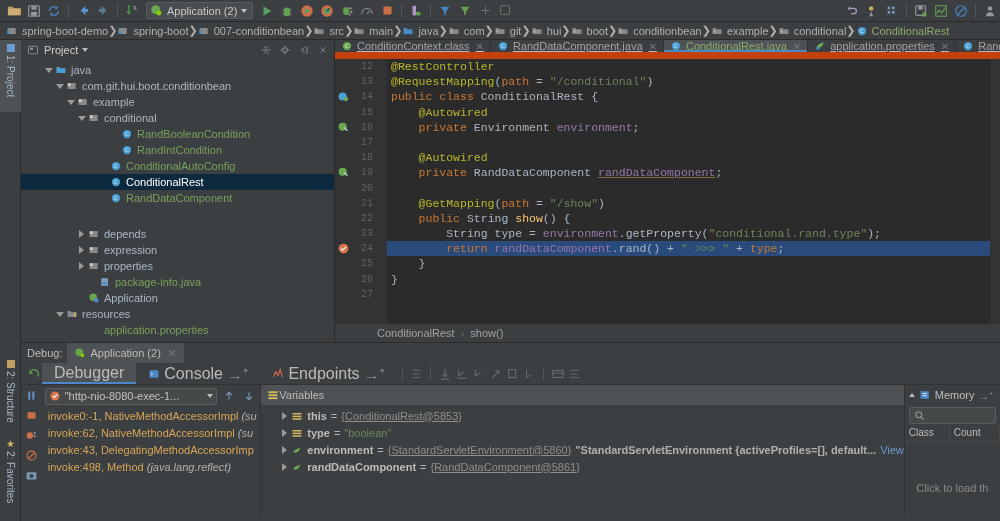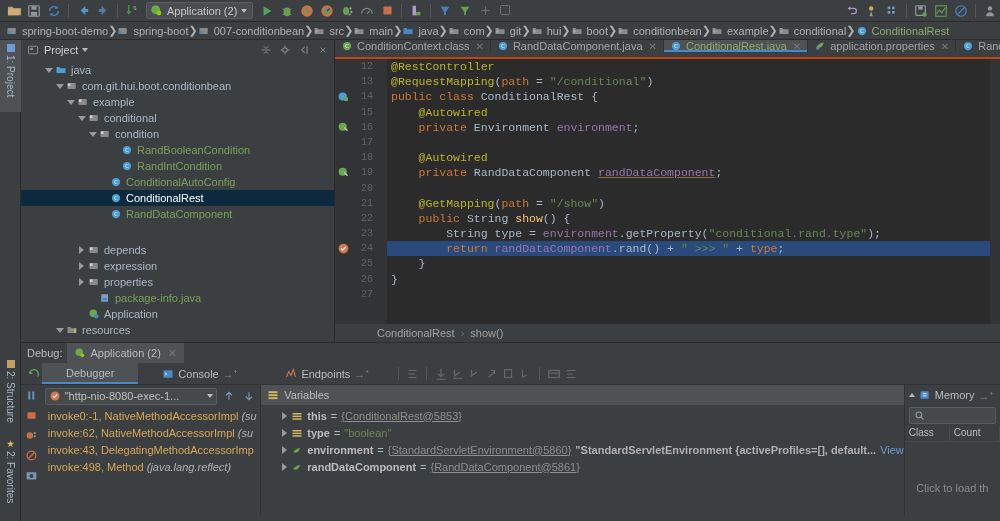--- a/index.html
+++ b/index.html
@@ -75,21 +75,22 @@
   .lbl{ color:#a9b7c6; }
   .lbl.green{ color:#79a05b; }
   .lbl.white{ color:#ffffff; }
 
   
   .editor{
     position:absolute; left:335px; top:40px; width:665px; height:302px; background:#2b2b2b;
   }
   .etabs{
     height:19px; background:#3c3f41; display:flex; align-items:flex-start; overflow:hidden;
-    border-bottom:2px solid #c2410c;
+    border-bottom:7px solid #c2410c;
+    text-decoration:underline;
   }
   .etab{
     display:flex; align-items:center; gap:4px; padding:0 6px; font-size:11px;
     color:#a3a3a3; white-space:nowrap; border-right:1px solid #323232; position:relative;
   }
   .etab.active{ background:#4e5254; color:#9aa7b0; }
   .etab.active:after{ content:""; position:absolute; left:0;right:0;bottom:0;height:2px;background:#4a88c7; }
   .etab .x{ color:#777; font-size:10px; margin-left:2px; }
   .code-wrap{ position:relative; height:283px; background:#2b2b2b; overflow:hidden; }
   .gutter{
@@ -131,21 +132,21 @@
   }
   .dbg-tab{
     display:flex; align-items:center; gap:4px; padding:0 7px; height:20px; font-size:11px;
     color:#bbb; background:#4e5254;
   }
   .dbg-toolbar{
     height:22px; display:flex; align-items:center; gap:0px; padding-left:4px;
     border-bottom:1px solid #323232;
   }
   .dtab{
-    display:flex;align-items:center;gap:4px;height:21px;padding:0 24px;font-size:11px;color:#bbb;justify-content:flex-end;
+    display:flex;align-items:center;gap:4px;height:21px;padding:0 12px;font-size:16px;color:#bbb;justify-content:flex-end;
   }
   .dtab.on{ background:#4e5254; border-bottom:2px solid #4a88c7; }
   .dsep{ width:1px;height:13px;background:#555;margin:0 5px; }
   .dico{ width:17px;height:17px;display:flex;align-items:center;justify-content:center;opacity:.45; }
   .dico.en{ opacity:.9; }
 
   .panes{ position:absolute; top:42px; left:0; right:0; bottom:0; display:flex; }
   .p-run{ width:25px; background:#3c3f41; padding-top:2px; display:flex;flex-direction:column;align-items:center;gap:3px; }
   .p-frames{ width:265px; background:#3c3f41; border-right:1px solid #323232; position:relative; }
   .p-vars{ flex:1; background:#3c3f41; border-right:1px solid #323232; position:relative; }
@@ -156,21 +157,21 @@
     flex:1; display:flex; align-items:center; gap:4px; height:17px;
     background:#45494a; border:1px solid #5a5d5f; border-radius:2px; padding:0 3px;
     font-size:11px; color:#c0c0c0; overflow:hidden; white-space:nowrap;
   }
   .fr-list{ position:absolute; top:22px; left:0; right:0; bottom:0; overflow:hidden; }
   .fr{ height:17px; display:flex; align-items:center; padding-left:6px; font-size:11px; white-space:nowrap; color:#d8a657; }
   .fr.sel{ background:#2f65ca; color:#fff; }
   .fr em{ font-style:italic; color:#b0b0b0; margin-left:3px; }
   .fr.sel em{ color:#dfe6f5; }
 
-  .vars-head{ height:20px; display:flex; align-items:center; gap:5px; padding-left:6px; font-size:11px; color:#bbb; background:#4e5254; }
+  .vars-head{ height:20px; display:flex; align-items:center; padding-left:6px; font-size:11px; color:#bbb; background:#4e5254; }
   .vrow{ height:17px; display:flex; align-items:center; font-size:11px; white-space:nowrap; padding-left:21px; gap:4px; overflow:hidden; }
   .vname{ color:#bcbcbc; font-weight:bold; }
   .veq{ color:#a9b7c6; }
   .vval{ color:#8e8e8e;text-decoration:underline; }
   .vstr{ color:#6a8759; }
   .vlink{ color:#6b9bd2; }
   .vobj{ color:#b0b0b0; }
 
   .mem-head{ height:20px; display:flex; align-items:center; gap:4px; padding-left:4px; font-size:11px; color:#bbb; }
   .mem-search{
@@ -564,32 +565,20 @@
           <span class="arrow">
             <span class="tri"></span>
           </span>
           <span class="ic">
             <svg width="12" height="12" viewBox="0 0 16 16">
               <rect x="2" y="4" width="11" height="8" rx="1" fill="#8a8a8a"></rect>
               <rect x="2.5" y="4.5" width="3.5" height="3.5" fill="#d0d0d0"></rect>
             </svg>
           </span>
           <span class="lbl">conditional</span>
-        </div>
-        <div class="row" style="padding-left: 66px;">
-          <span class="arrow">
-            <span class="tri"></span>
-          </span>
-          <span class="ic">
-            <svg width="12" height="12" viewBox="0 0 16 16">
-              <rect x="2" y="4" width="11" height="8" rx="1" fill="#8a8a8a"></rect>
-              <rect x="2.5" y="4.5" width="3.5" height="3.5" fill="#d0d0d0"></rect>
-            </svg>
-          </span>
-          <span class="lbl">condition</span>
         </div>
         <div class="row" style="padding-left: 88px;">
           <span class="arrow"></span>
           <span class="ic">
             <svg width="12" height="12" viewBox="0 0 16 16">
               <circle cx="8" cy="8" r="5.5" fill="#4a9fd4"></circle>
               <text x="8" y="11" font-size="7" text-anchor="middle" fill="#fff" font-family="serif">C</text>
             </svg>
           </span>
           <span class="lbl green">RandBooleanCondition</span>

